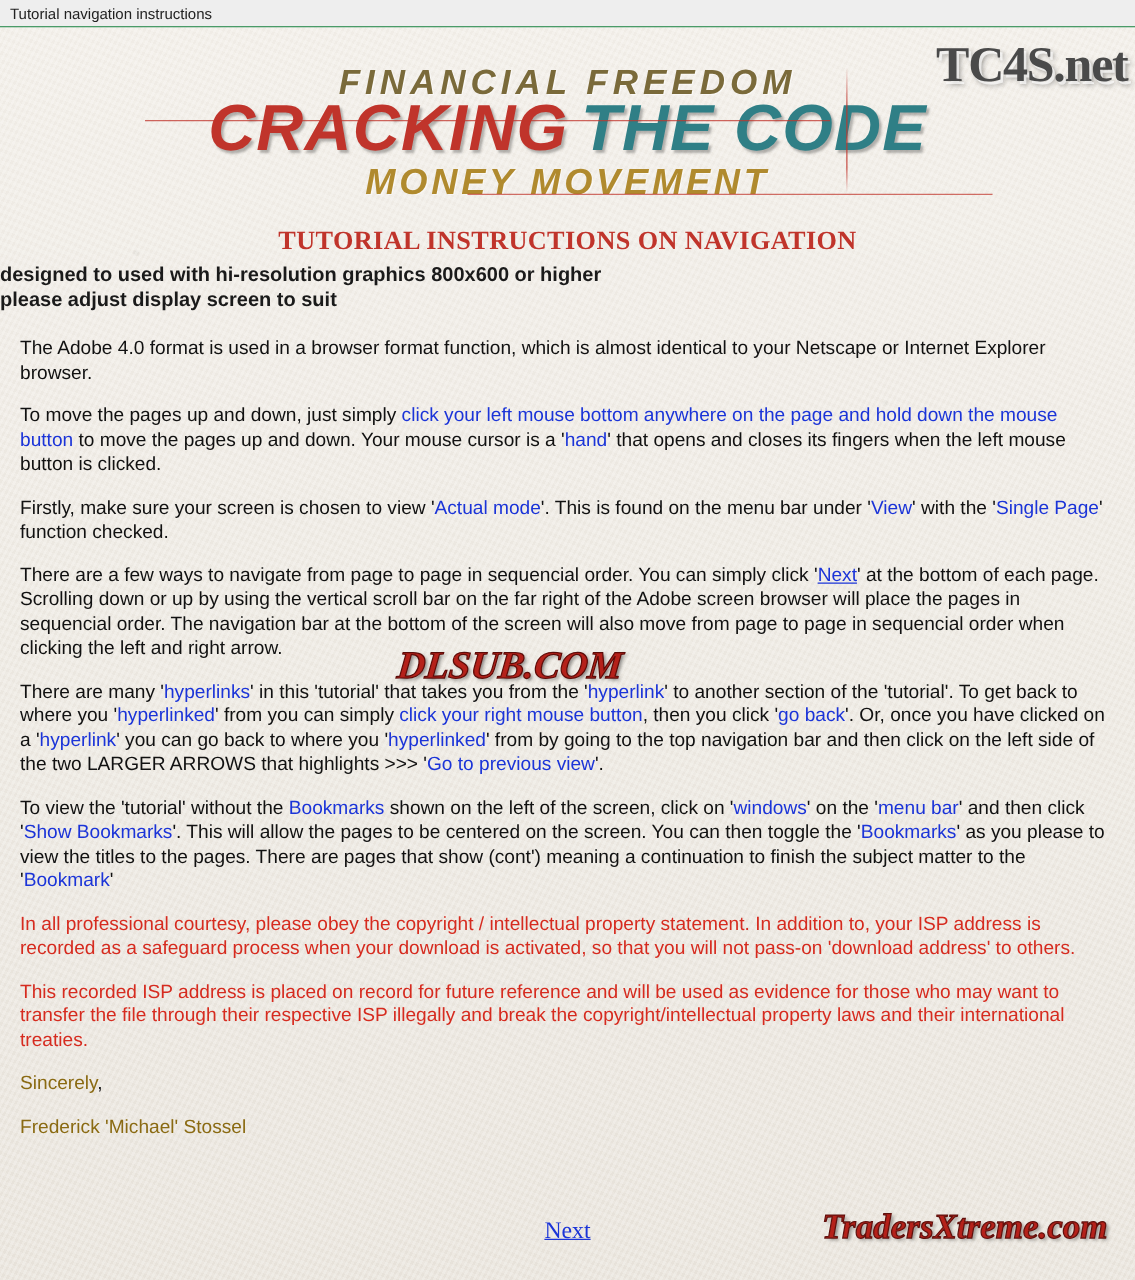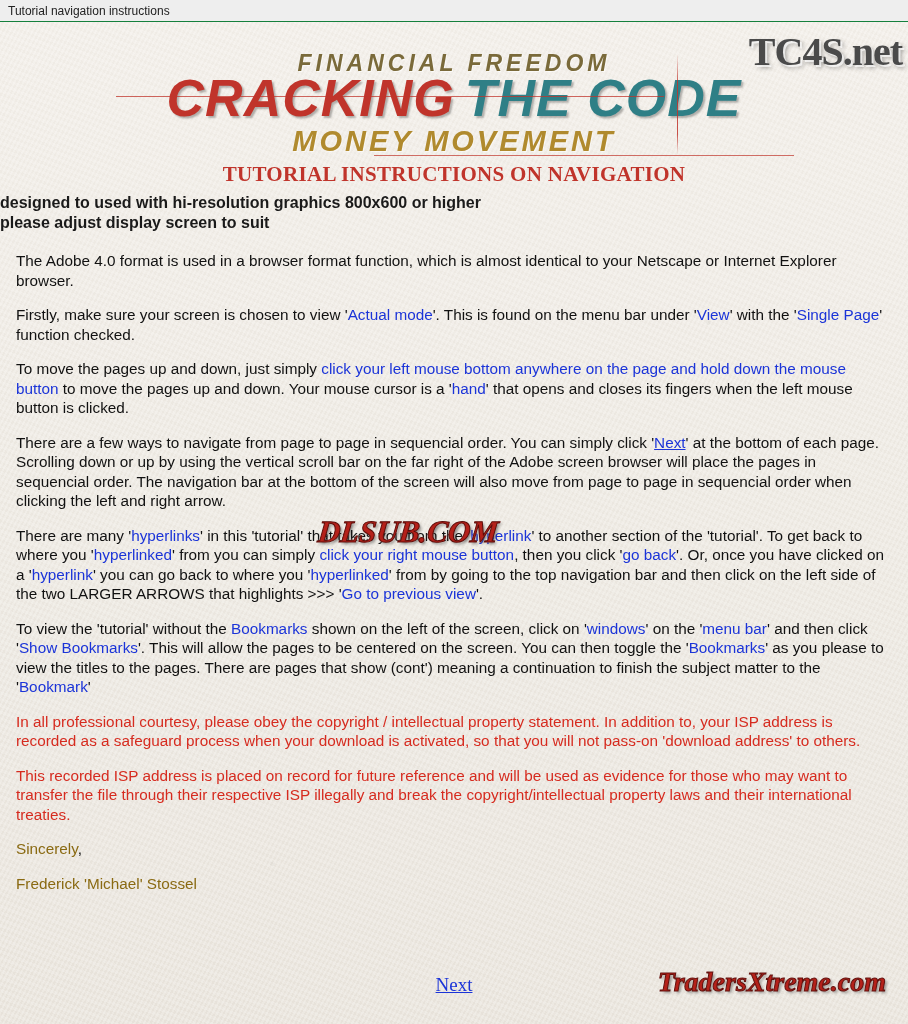--- a/index.html
+++ b/index.html
@@ -66,21 +66,21 @@
     margin: 28px auto 0 auto;
     width: 640px;
     height: 108px;
     text-align: center;
     z-index: 4;
   }
   .mh-line1 {
     font-family: "Liberation Sans", sans-serif;
     font-weight: bold;
     font-style: italic;
-    font-size: 23px;
+    font-size: 28px;
     letter-spacing: 4px;
     color: #7a6a3a;
     text-shadow: 1px 1px 0 rgba(255,255,255,.6);
   }
   .mh-line2 {
     font-family: Liberation Sans, sans-serif;
     font-weight: bold;
     font-style: italic;
     font-size: 52px;
     line-height: 50px;
@@ -120,21 +120,21 @@
   .mh-tick {
     position:absolute;
     right: 96px; top: 4px;
     width: 1px; height: 100px;
     background: linear-gradient(180deg, rgba(192,52,43,0) 0%, rgba(192,52,43,.85) 30%, rgba(192,52,43,.85) 80%, rgba(192,52,43,0) 100%);
   }
 
   
   .headline {
     text-align:center;
-    margin-top: 4px;
+    margin-top: 22px;
     font-family: "Liberation Serif", serif;
     font-weight: bold;
     font-size: 21px;
     color: #c0342b;
     letter-spacing: .3px;
     position: relative;
     z-index: 4;
   }
   .subhead {
     text-align:left;
@@ -234,23 +234,23 @@
   <div class="headline">TUTORIAL INSTRUCTIONS ON NAVIGATION</div>
   <div class="subhead">
     <div>designed to used with hi-resolution graphics 800x600 or higher</div>
     <div>please adjust display screen to suit</div>
   </div>
 
   <div class="body">
 
     <p><span>The Adobe 4.0 format is used in a browser format function, which is almost identical to your Netscape or Internet Explorer browser.</span></p>
 
+    <p><span>To move the pages up and down, just simply </span><span class="blue">click your left mouse bottom anywhere on the page and hold down the mouse button</span><span> to move the pages up and down. Your mouse cursor is a '</span><span class="blue">hand</span><span>' that opens and closes its fingers when the left mouse button is clicked.</span></p>
+
     <p><span>Firstly, make sure your screen is chosen to view '</span><span class="blue">Actual mode</span><span>'. This is found on the menu bar under '</span><span class="blue">View</span><span>' with the '</span><span class="blue">Single Page</span><span>' function checked.</span></p>
-
-    <p><span>To move the pages up and down, just simply </span><span class="blue">click your left mouse bottom anywhere on the page and hold down the mouse button</span><span> to move the pages up and down. Your mouse cursor is a '</span><span class="blue">hand</span><span>' that opens and closes its fingers when the left mouse button is clicked.</span></p>
 
     <p><span>There are a few ways to navigate from page to page in sequencial order. You can simply click '</span><span class="ulink">Next</span><span>' at the bottom of each page. Scrolling down or up by using the vertical scroll bar on the far right of the Adobe screen browser will place the pages in sequencial order. The navigation bar at the bottom of the screen will also move from page to page in sequencial order when clicking the left and right arrow.</span></p>
 
 
     <p><span>There are many '</span><span class="blue">hyperlinks</span><span>' in this 'tutorial' that takes you from the '</span><span class="blue">hyperlink</span><span>' to another section of the 'tutorial'. To get back to where you '</span><span class="blue">hyperlinked</span><span>' from you can simply </span><span class="blue">click your right mouse button</span><span>, then you click '</span><span class="blue">go back</span><span>'. Or, once you have clicked on a '</span><span class="blue">hyperlink</span><span>' you can go back to where you '</span><span class="blue">hyperlinked</span><span>' from by going to the top navigation bar and then click on the left side of the two LARGER ARROWS that highlights &gt;&gt;&gt; '</span><span class="blue">Go to previous view</span><span>'.</span></p>
 
     <p><span>To view the 'tutorial' without the </span><span class="blue">Bookmarks</span><span> shown on the left of the screen, click on '</span><span class="blue">windows</span><span>' on the '</span><span class="blue">menu bar</span><span>' and then click '</span><span class="blue">Show Bookmarks</span><span>'. This will allow the pages to be centered on the screen. You can then toggle the '</span><span class="blue">Bookmarks</span><span>' as you please to view the titles to the pages. There are pages that show (cont') meaning a continuation to finish the subject matter to the '</span><span class="blue">Bookmark</span><span>'</span></p>
 
     <p class="redpara"><span>In all professional courtesy, please obey the copyright / intellectual property statement. In addition to, your ISP address is recorded as a safeguard process when your download is activated, so that you will not pass-on 'download address' to others.</span></p>
 

